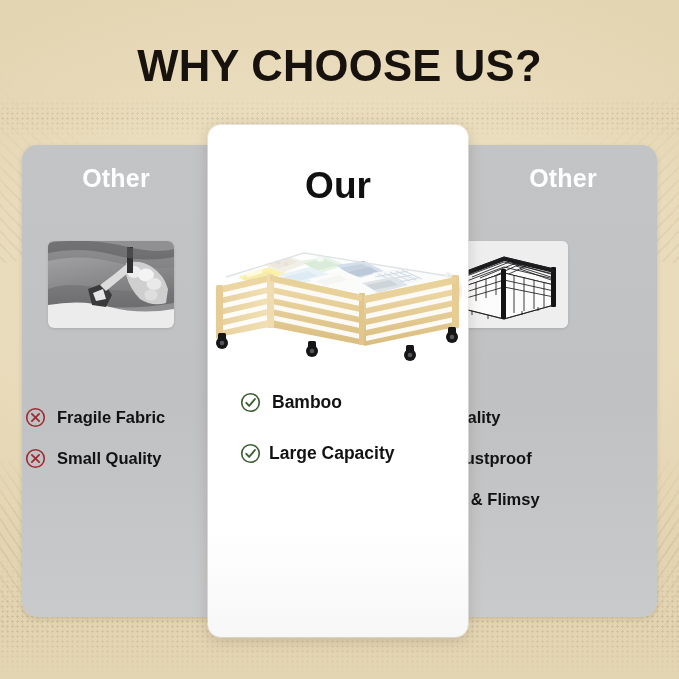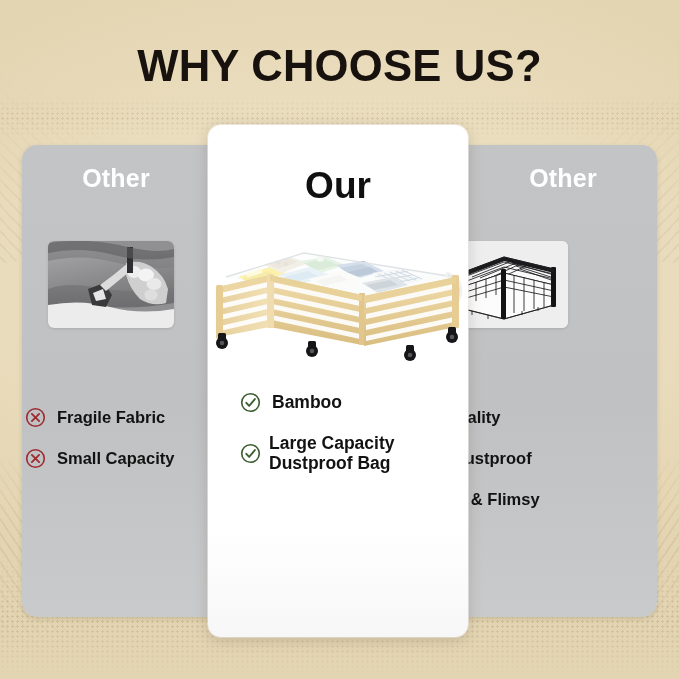--- a/index.html
+++ b/index.html
@@ -167,21 +167,21 @@
       </span>
       <span class="feat-label">Fragile Fabric</span>
     </div>
     <div class="feat">
       <span class="ico">
         <svg viewBox="0 0 22 22" width="21" height="21">
             <circle cx="11" cy="11" r="9.2" fill="none" stroke="#9e2b32" stroke-width="1.7"></circle>
             <path d="M7.2 7.2 L14.8 14.8 M14.8 7.2 L7.2 14.8" stroke="#9e2b32" stroke-width="1.9" stroke-linecap="round"></path>
           </svg>
       </span>
-      <span class="feat-label">Small Capacity</span>
+      <span class="feat-label">Small Quality</span>
     </div>
   </div>
 </div>
 
 <div class="panel right">
   <div class="panel-title">Other</div>
 
   <div class="thumb">
     <svg viewBox="0 0 126 87" width="126" height="87" preserveAspectRatio="none">
       <rect width="126" height="87" fill="#eeeeef"></rect>
@@ -365,17 +365,16 @@
     </div>
     <div class="feat two-line">
       <span class="ico">
         <svg viewBox="0 0 22 22" width="21" height="21">
             <circle cx="11" cy="11" r="9.2" fill="none" stroke="#3d5c32" stroke-width="1.7"></circle>
             <path d="M6.6 11.3 L9.6 14.6 L15.6 7.4" fill="none" stroke="#3d5c32" stroke-width="1.9" stroke-linecap="round" stroke-linejoin="round"></path>
           </svg>
       </span>
       <span>
         <span class="feat-label" style="display:block">Large Capacity</span>
-        <span class="feat-label" style="display:block">Dustproof Bag</span>
       </span>
     </div>
   </div>
 </div>
 
 </body></html>

